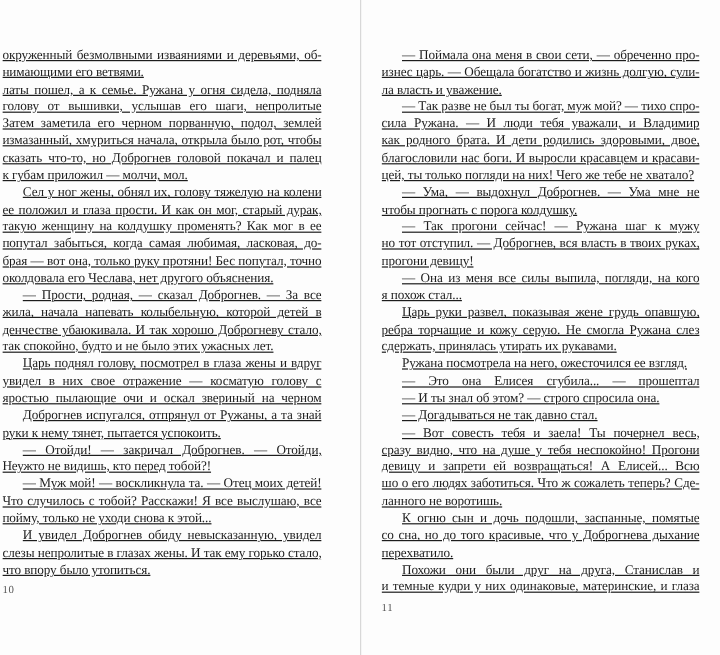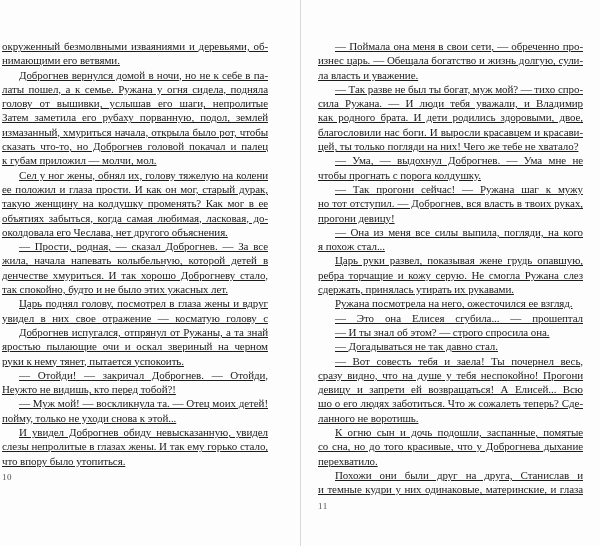--- a/index.html
+++ b/index.html
@@ -55,44 +55,45 @@
 </style>
 </head>
 <body>
 
 <div class="book">
 
   <div class="page page-left">
     <div class="textblock">
         <div class="line fill">окруженный безмолвными изваяниями и деревьями, об-</div>
         <div class="line">нимающими его ветвями.</div>
-        <div class="line indent fill">Доброгнев вернулся домой в ночи, но не к себе в па-</div>
         <div class="line fill">латы пошел, а к семье. Ружана у огня сидела, подняла</div>
         <div class="line fill">голову от вышивки, услышав его шаги, непролитые робко.</div>
-        <div class="line fill">Затем заметила его рубаху порванную, подол, землей</div>
+        <div class="line fill">Затем заметила его черном порванную, подол, землей</div>
         <div class="line fill">измазанный, хмуриться начала, открыла было рот, чтобы</div>
         <div class="line fill">сказать что-то, но Доброгнев головой покачал и палец</div>
         <div class="line">к губам приложил — молчи, мол.</div>
         <div class="line indent fill">Сел у ног жены, обнял их, голову тяжелую на колени</div>
         <div class="line fill">ее положил и глаза прости. И как он мог, старый дурак,</div>
         <div class="line fill">такую женщину на колдушку променять? Как мог в ее</div>
-        <div class="line fill">объятиях забыться, когда самая любимая, ласковая, до-</div>
+        <div class="line fill">попутал забыться, когда самая любимая, ласковая, до-</div>
+        <div class="line fill">брая — вот она, только руку протяни! Бес попутал, точно</div>
         <div class="line">околдовала его Чеслава, нет другого объяснения.</div>
         <div class="line indent">— Прости, родная, — сказал Доброгнев. — За все прости.</div>
         <div class="line fill">жила, начала напевать колыбельную, которой детей в мла-</div>
-        <div class="line fill">денчестве хмуриться. И так хорошо Доброгневу стало,</div>
+        <div class="line fill">денчестве убаюкивала. И так хорошо Доброгневу стало,</div>
         <div class="line">так спокойно, будто и не было этих ужасных лет.</div>
         <div class="line indent fill">Царь поднял голову, посмотрел в глаза жены и вдруг</div>
         <div class="line fill">увидел в них свое отражение — косматую голову с рогами,</div>
+        <div class="line">яростью пылающие очи и оскал звериный на черном лице!</div>
         <div class="line indent fill">Доброгнев испугался, отпрянул от Ружаны, а та знай</div>
-        <div class="line">яростью пылающие очи и оскал звериный на черном лице!</div>
         <div class="line">руки к нему тянет, пытается успокоить.</div>
         <div class="line indent fill">— Отойди! — закричал Доброгнев. — Отойди, Ружана!</div>
         <div class="line">Неужто не видишь, кто перед тобой?!</div>
         <div class="line indent fill">— Муж мой! — воскликнула та. — Отец моих детей!</div>
+        <div class="line fill">Что случилось с тобой? Расскажи! Я все выслушаю, все</div>
         <div class="line">пойму, только не уходи снова к этой...</div>
         <div class="line indent fill">И увидел Доброгнев обиду невысказанную, увидел</div>
         <div class="line fill">слезы непролитые в глазах жены. И так ему горько стало,</div>
         <div class="line">что впору было утопиться.</div>
       </div>
     <div class="page-number">10</div>
   </div>
 
   <div class="divider"></div>
 

